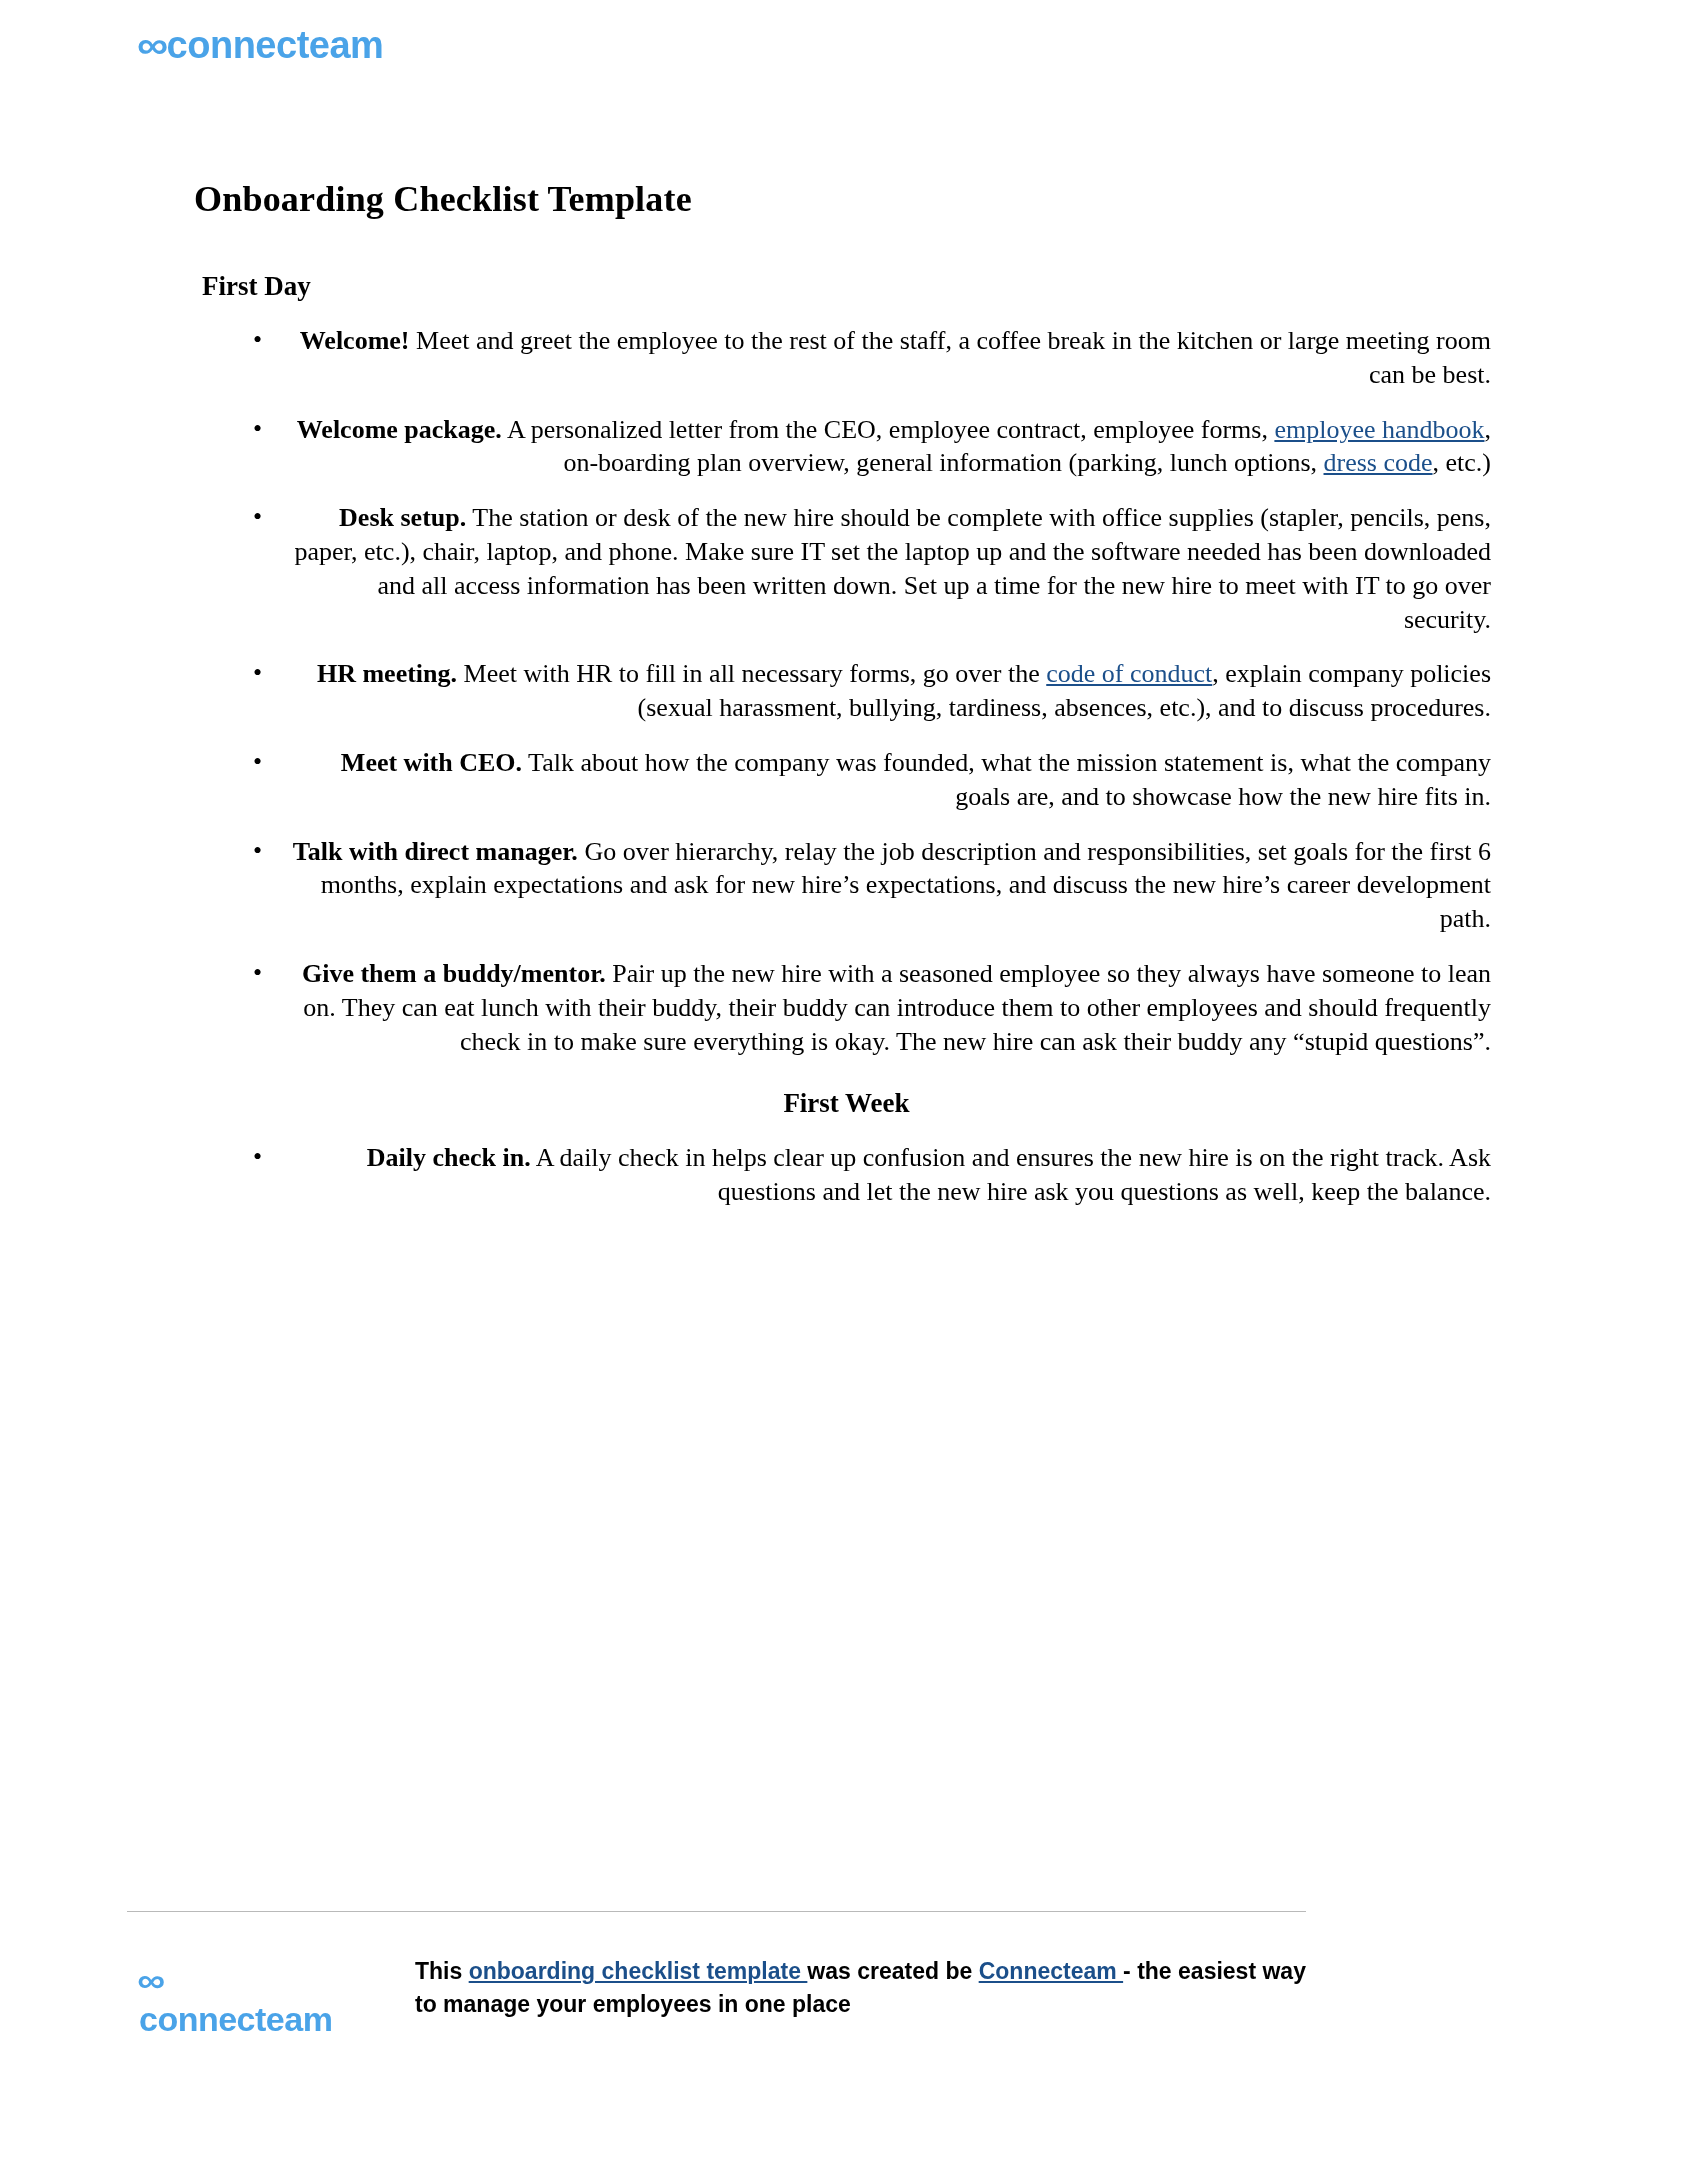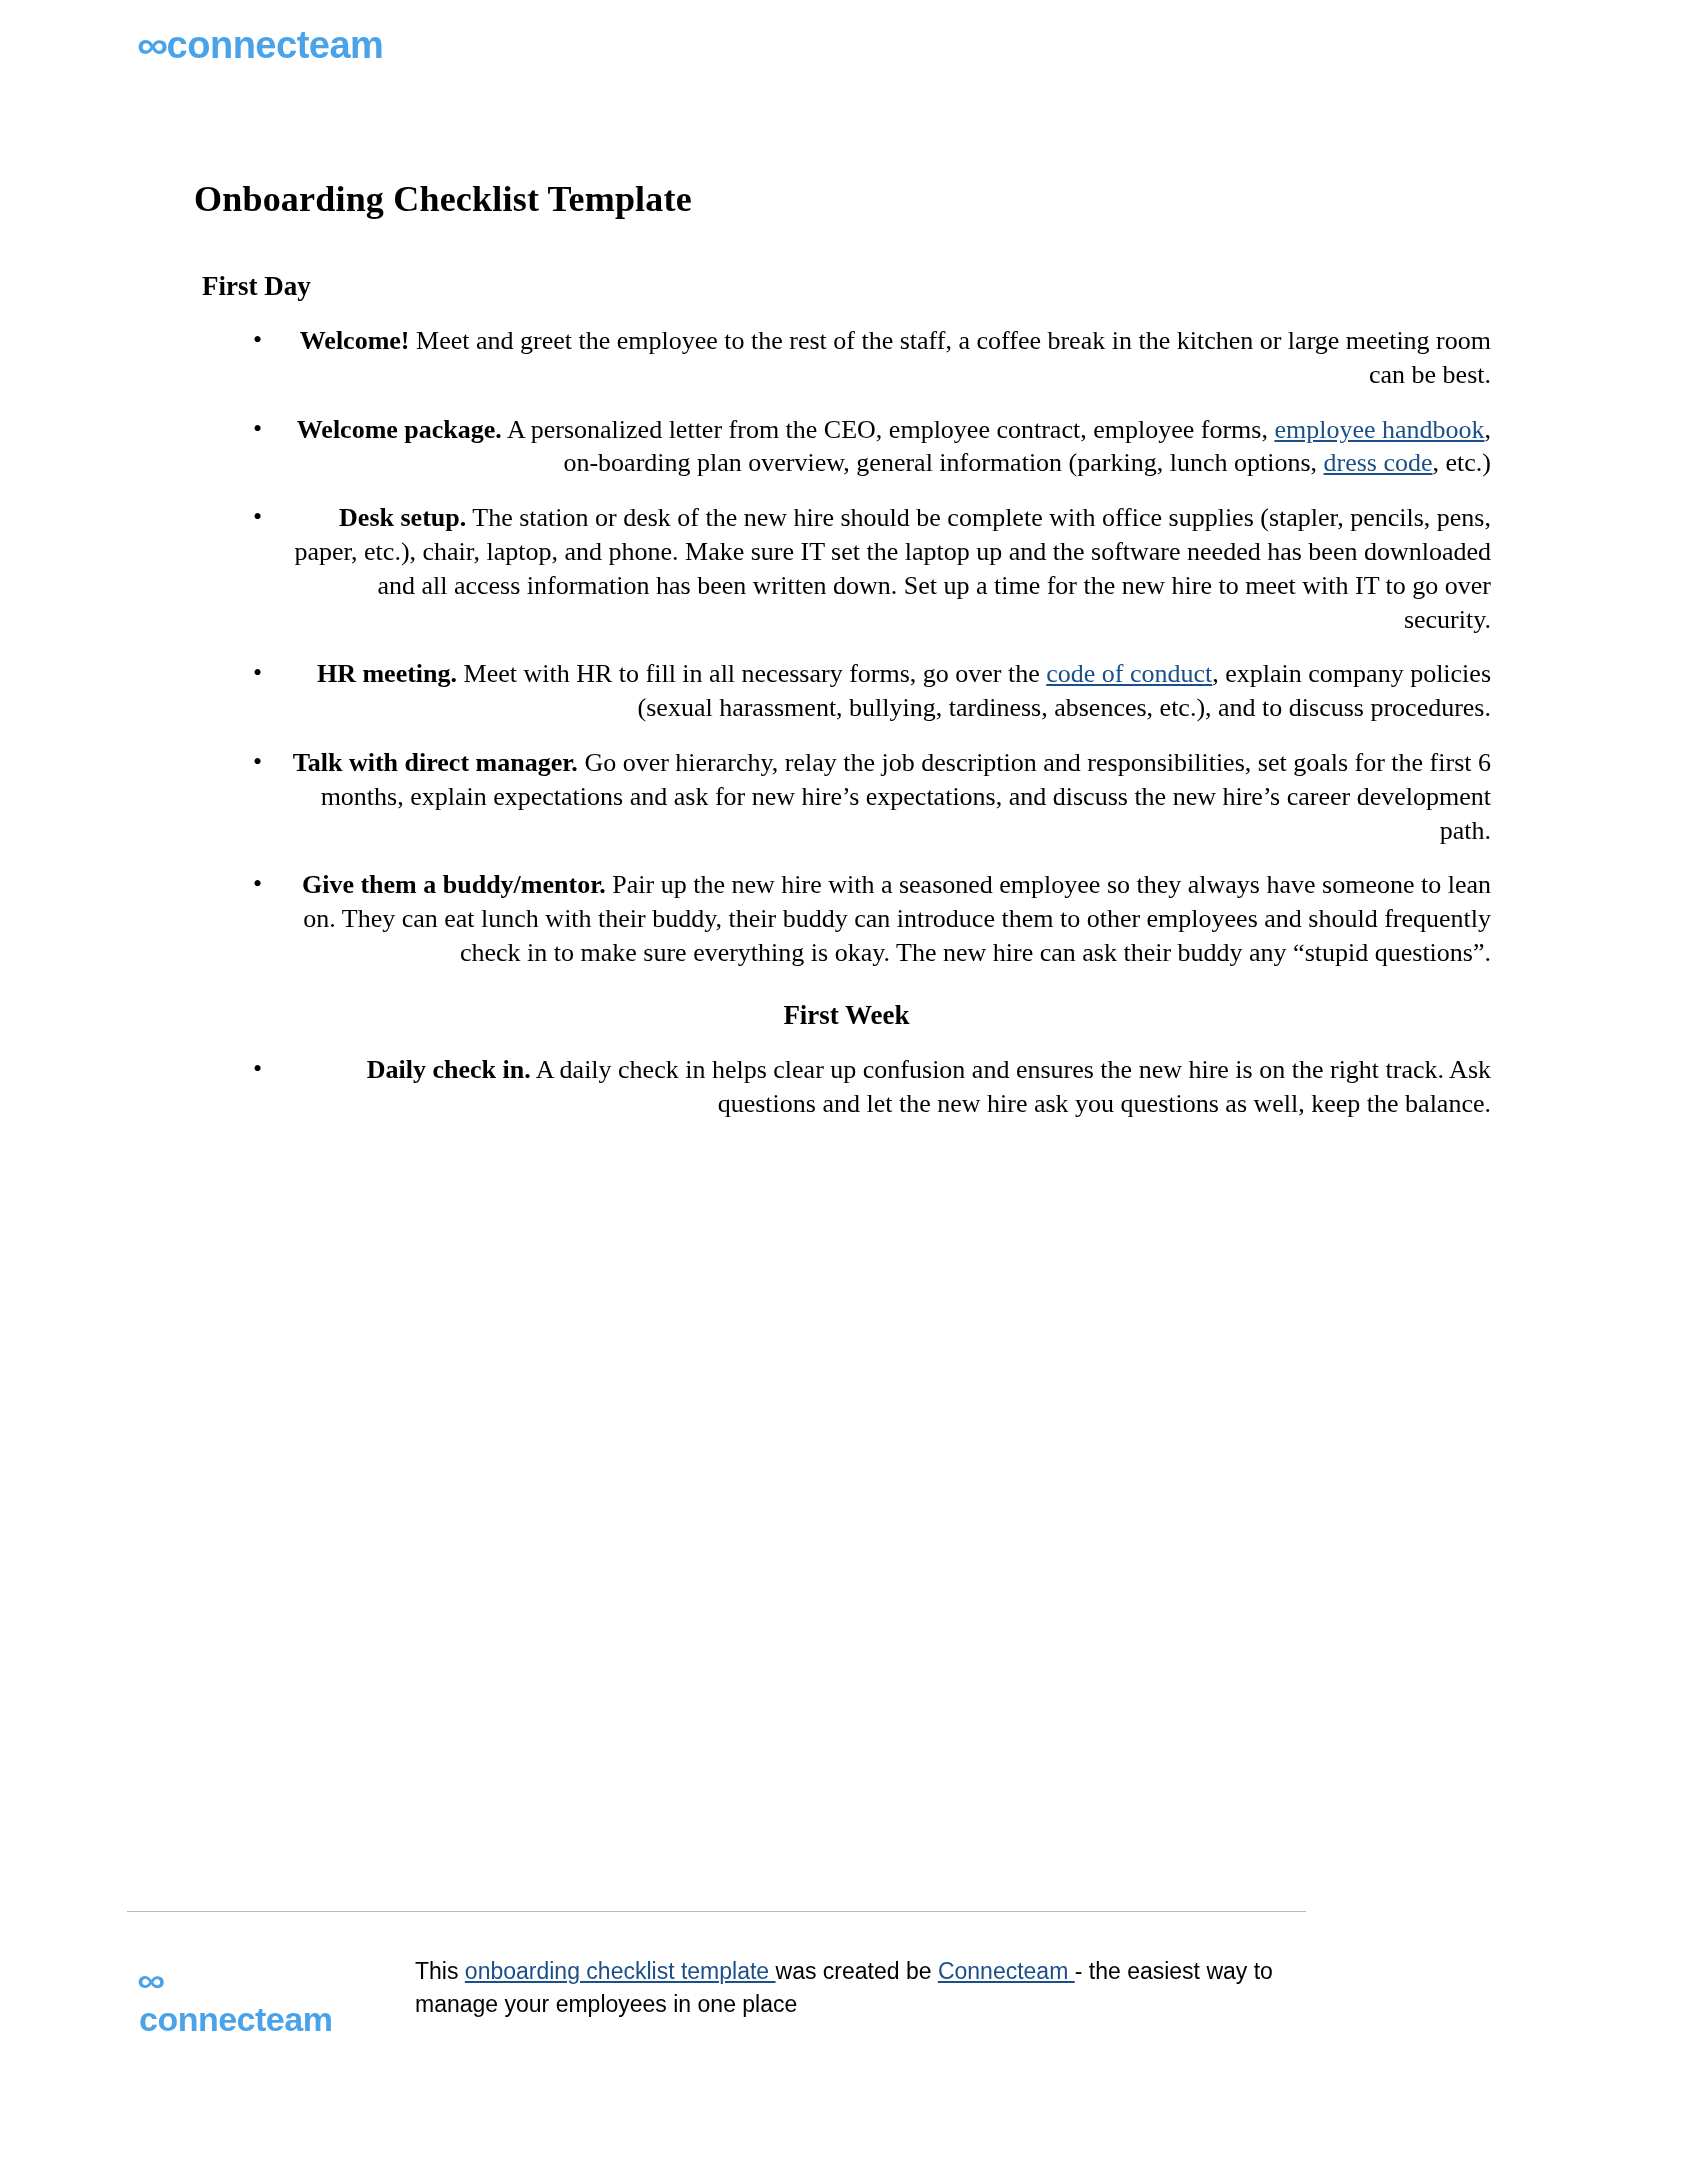--- a/index.html
+++ b/index.html
@@ -114,20 +114,21 @@
     font-size: 34px;
     margin-top: 6px;
   }
   .footer-text {
     font-family: "Liberation Sans", sans-serif;
     font-size: 23px;
     line-height: 1.45;
     color: #000;
     margin-left: 65px;
     max-width: 891px;
+    font-weight: bold;
   }
   .footer-text a {
     color: #1b4f8a;
     text-decoration: underline;
   }
 </style>
 </head>
 <body>
 
 <div class="page">
@@ -149,20 +150,23 @@
       <li>
         <span class="lead">Welcome package.</span><span> A personalized letter from the CEO, employee contract, employee forms, </span><a class="doclink" href="#">employee handbook</a><span>, on-boarding plan overview, general information (parking, lunch options, </span><a class="doclink" href="#">dress code</a><span>, etc.)</span>
       </li>
       <li>
         <span class="lead">Desk setup.</span><span> The station or desk of the new hire should be complete with office supplies (stapler, pencils, pens, paper, etc.), chair, laptop, and phone. Make sure IT set the laptop up and the software needed has been downloaded and all access information has been written down. Set up a time for the new hire to meet with IT to go over security.</span>
       </li>
       <li>
         <span class="lead">HR meeting.</span><span> Meet with HR to fill in all necessary forms, go over the </span><a class="doclink" href="#">code of conduct</a><span>, explain company policies (sexual harassment, bullying, tardiness, absences, etc.), and to discuss procedures.</span>
       </li>
       <li>
+        <span class="lead">Meet with CEO.</span><span> Talk about how the company was founded, what the mission statement is, what the company goals are, and to showcase how the new hire fits in.</span>
+      </li>
+      <li>
         <span class="lead">Talk with direct manager.</span><span> Go over hierarchy, relay the job description and responsibilities, set goals for the first 6 months, explain expectations and ask for new hire’s expectations, and discuss the new hire’s career development path.</span>
       </li>
       <li>
         <span class="lead">Give them a buddy/mentor.</span><span> Pair up the new hire with a seasoned employee so they always have someone to lean on. They can eat lunch with their buddy, their buddy can introduce them to other employees and should frequently check in to make sure everything is okay. The new hire can ask their buddy any “stupid questions”.</span>
       </li>
     </ul>
 
     <h2 class="section-heading second">First Week</h2>
     <ul class="checklist">
       <li>

